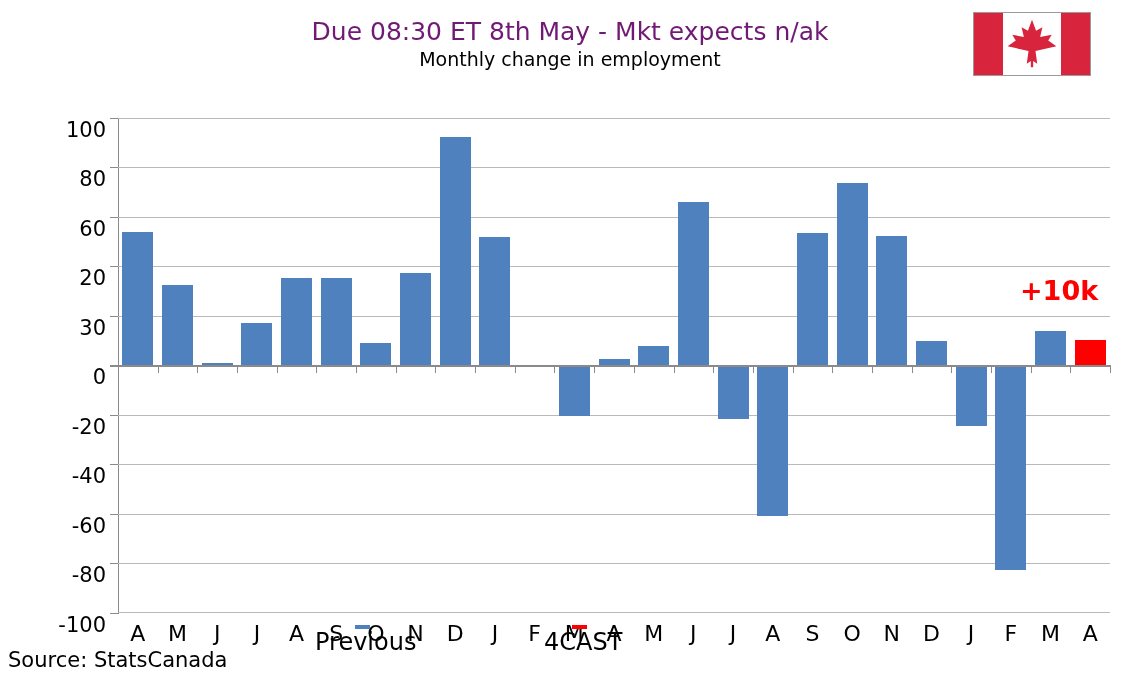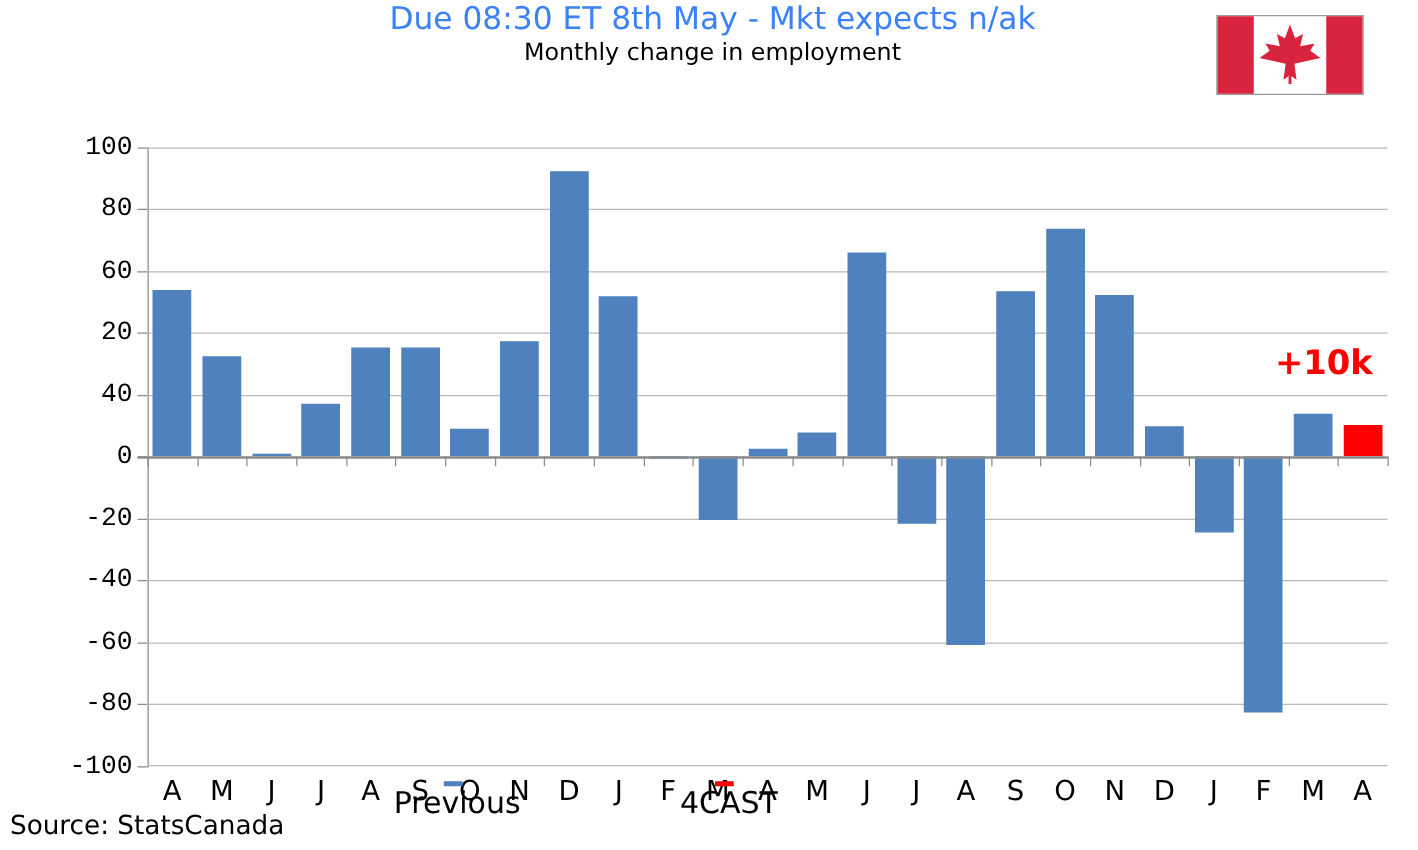--- a/index.html
+++ b/index.html
@@ -71,22 +71,23 @@
     font-size: 35px;
     line-height: 44px;
     padding-top: 18px;
     color: #000;
     font-family: "DejaVu Sans", sans-serif;
     white-space: nowrap;
   }
   #sub-title {
     font-size: 25px;
     line-height: 30px;
-    color: #3b82f6;
+    color: #701a75;
     white-space: nowrap;
+    margin-top: 17px;
   }
   #series-title {
     font-size: 19px;
     line-height: 24px;
     color: #000;
     white-space: nowrap;
   }
 
   
   #flag {
@@ -170,24 +171,23 @@
     right: 0;
     width: 70px;
     text-align: right;
     font-size: 21px;
     line-height: 21px;
     color: #000;
   }
   #y-labels {
     position: absolute;
     left: 22px;
-    top: 0;
+    top: 12px;
     width: 84px;
     height: 545px;
-    font-family: Liberation Mono, monospace;
   }
 
   .bar {
     position: absolute;
     background: #4E81BD;
   }
   .bar-forecast {
     background: #FE0000;
   }
 
@@ -274,21 +274,21 @@
   </div>
 </div>
 
 <div id="chart">
 
   <div id="y-labels">
     <div class="y-label" style="top:8px;">100</div>
     <div class="y-label" style="top:57px;">80</div>
     <div class="y-label" style="top:107px;">60</div>
     <div class="y-label" style="top:156px;">20</div>
-    <div class="y-label" style="top:206px;">40</div>
+    <div class="y-label" style="top:206px;">30</div>
     <div class="y-label" style="top:255px;">0</div>
     <div class="y-label" style="top:305px;">-20</div>
     <div class="y-label" style="top:354px;">-40</div>
     <div class="y-label" style="top:404px;">-60</div>
     <div class="y-label" style="top:453px;">-80</div>
     <div class="y-label" style="top:503px;">-100</div>
   </div>
 
   <div id="y-axis-line" style="top:18px; height:496px;"></div>
 

